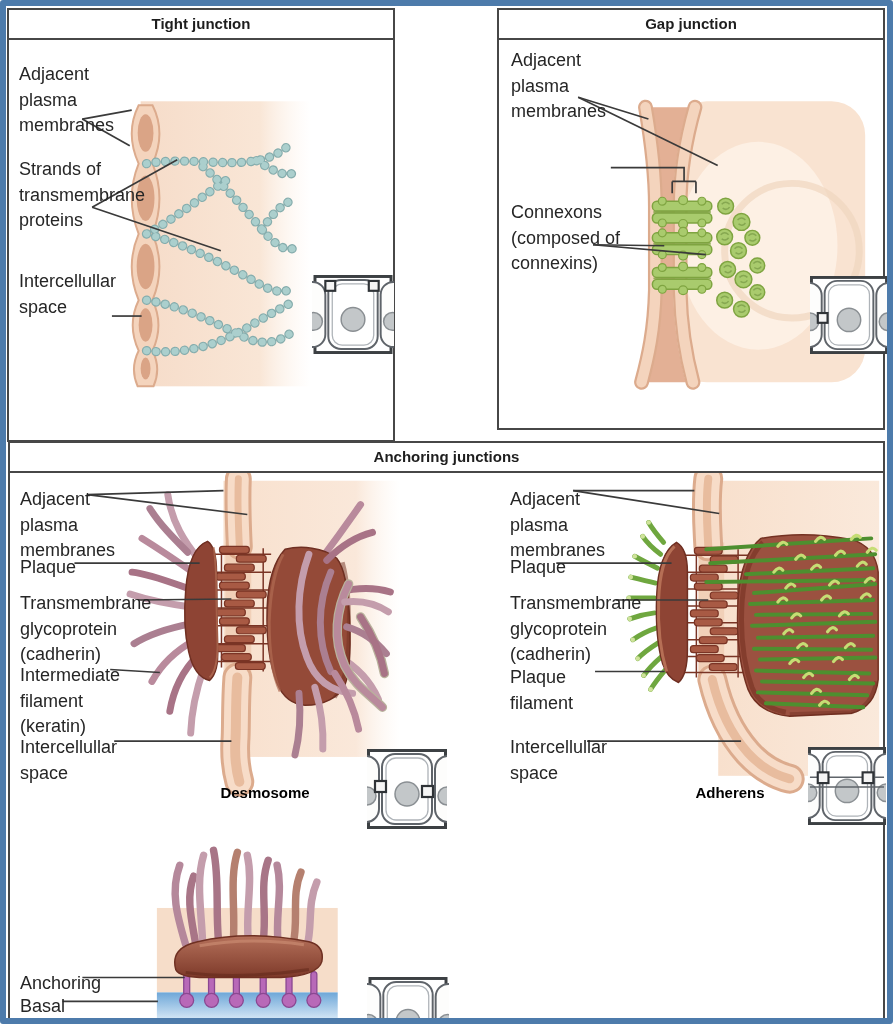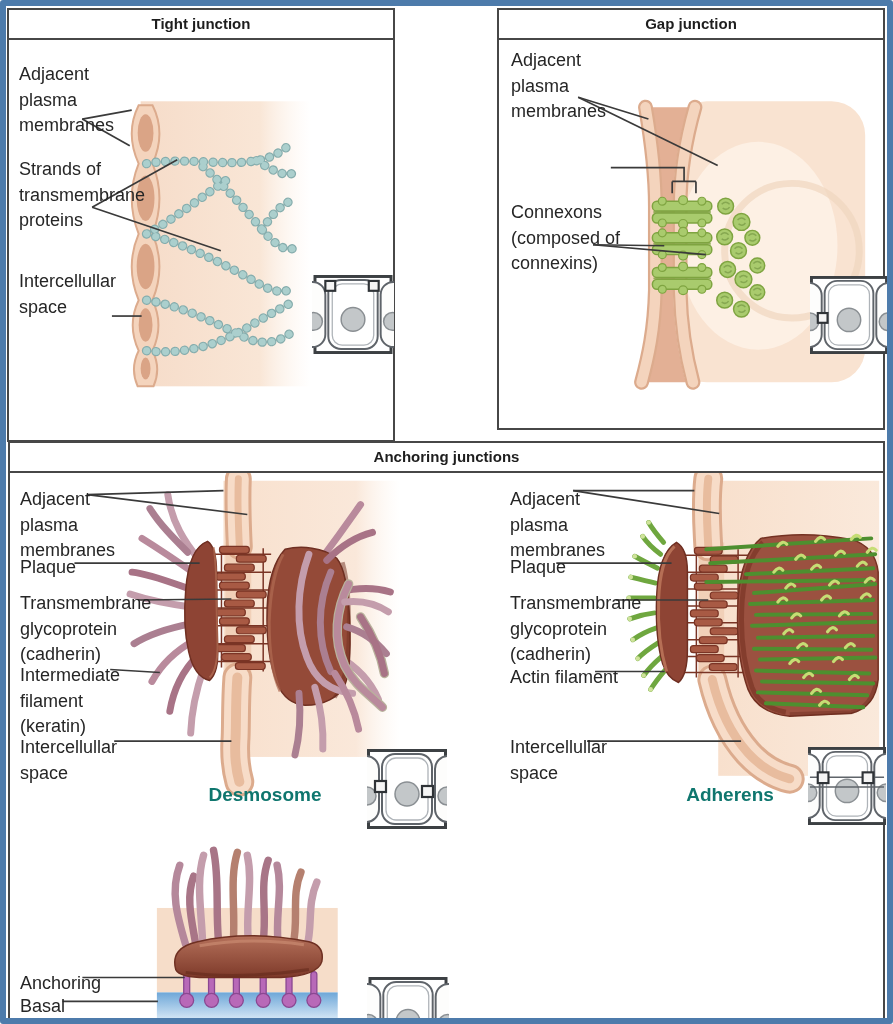--- a/index.html
+++ b/index.html
@@ -41,22 +41,22 @@
   .lbl{
     position:absolute;
     font-size:18px;
     line-height:1.42;
     color:#262626;
     z-index:6;
   }
   .cap{
     position:absolute;
     font-weight:bold;
-    font-size:19px;
-    color:#0f766e;
+    font-size:15px;
+    color:#000000;
     text-align:center;
     z-index:6;
   }
   .inset{
     position:absolute;
     z-index:7;
   }
   
   .tj-adjacent{left:10px;top:52px;width:92px;}
   .tj-strands{left:10px;top:147px;width:120px;}
@@ -553,21 +553,21 @@
     <div class="lbl ds-adjacent">Adjacent plasma membranes</div>
     <div class="lbl ds-plaque">Plaque</div>
     <div class="lbl ds-glyco">Transmembrane glycoprotein (cadherin)</div>
     <div class="lbl ds-filament">Intermediate filament (keratin)</div>
     <div class="lbl ds-space">Intercellullar space</div>
     <div class="cap ds-caption">Desmosome</div>
 
     <div class="lbl ad-adjacent">Adjacent plasma membranes</div>
     <div class="lbl ad-plaque">Plaque</div>
     <div class="lbl ad-glyco">Transmembrane glycoprotein (cadherin)</div>
-    <div class="lbl ad-actin">Actin filament</div>
+    <div class="lbl ad-actin">Plaque filament</div>
     <div class="lbl ad-space">Intercellullar space</div>
     <div class="cap ad-caption">Adherens</div>
 
     <div class="lbl hd-integrins">Anchoring</div>
     <div class="lbl hd-basal">Basal lamina</div>
     <div class="cap hd-caption">Intercellullar</div>
 
     <svg class="inset" style="left:357px;top:306px;" width="80" height="80" viewBox="0 0 80 80">
       <rect x="1.5" y="1.5" width="77" height="77" fill="#ffffff" stroke="#3c4043" stroke-width="3"></rect>
       <rect x="-30" y="7" width="42" height="66" rx="13" fill="#fdfdfc" stroke="#5f646a" stroke-width="2"></rect>

